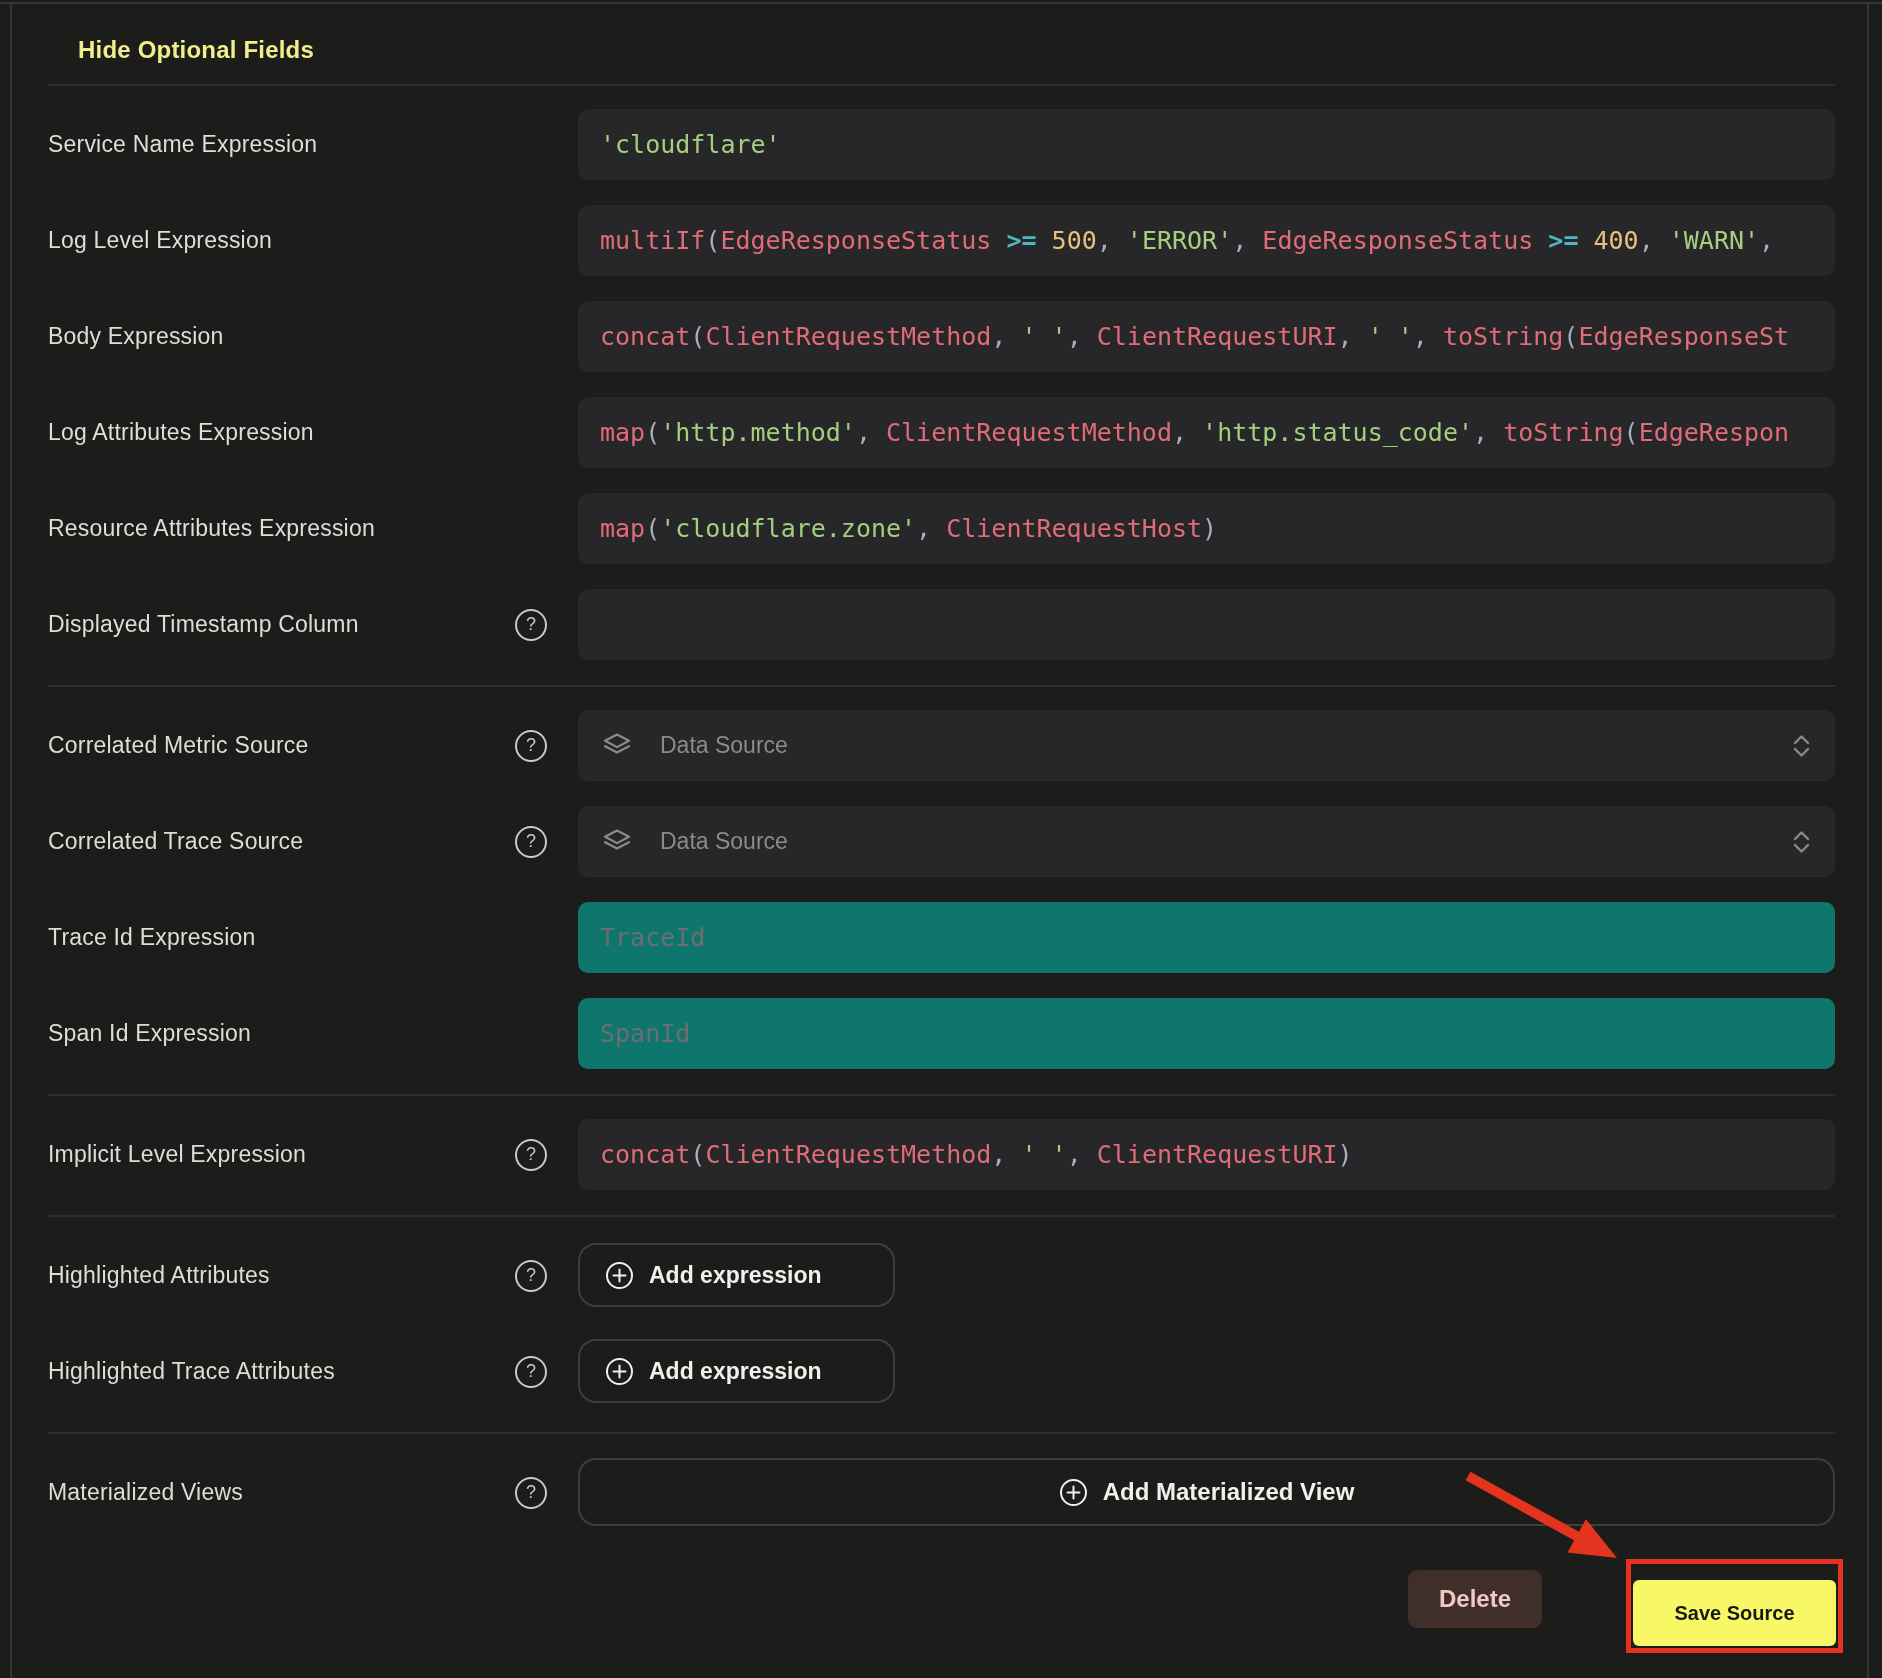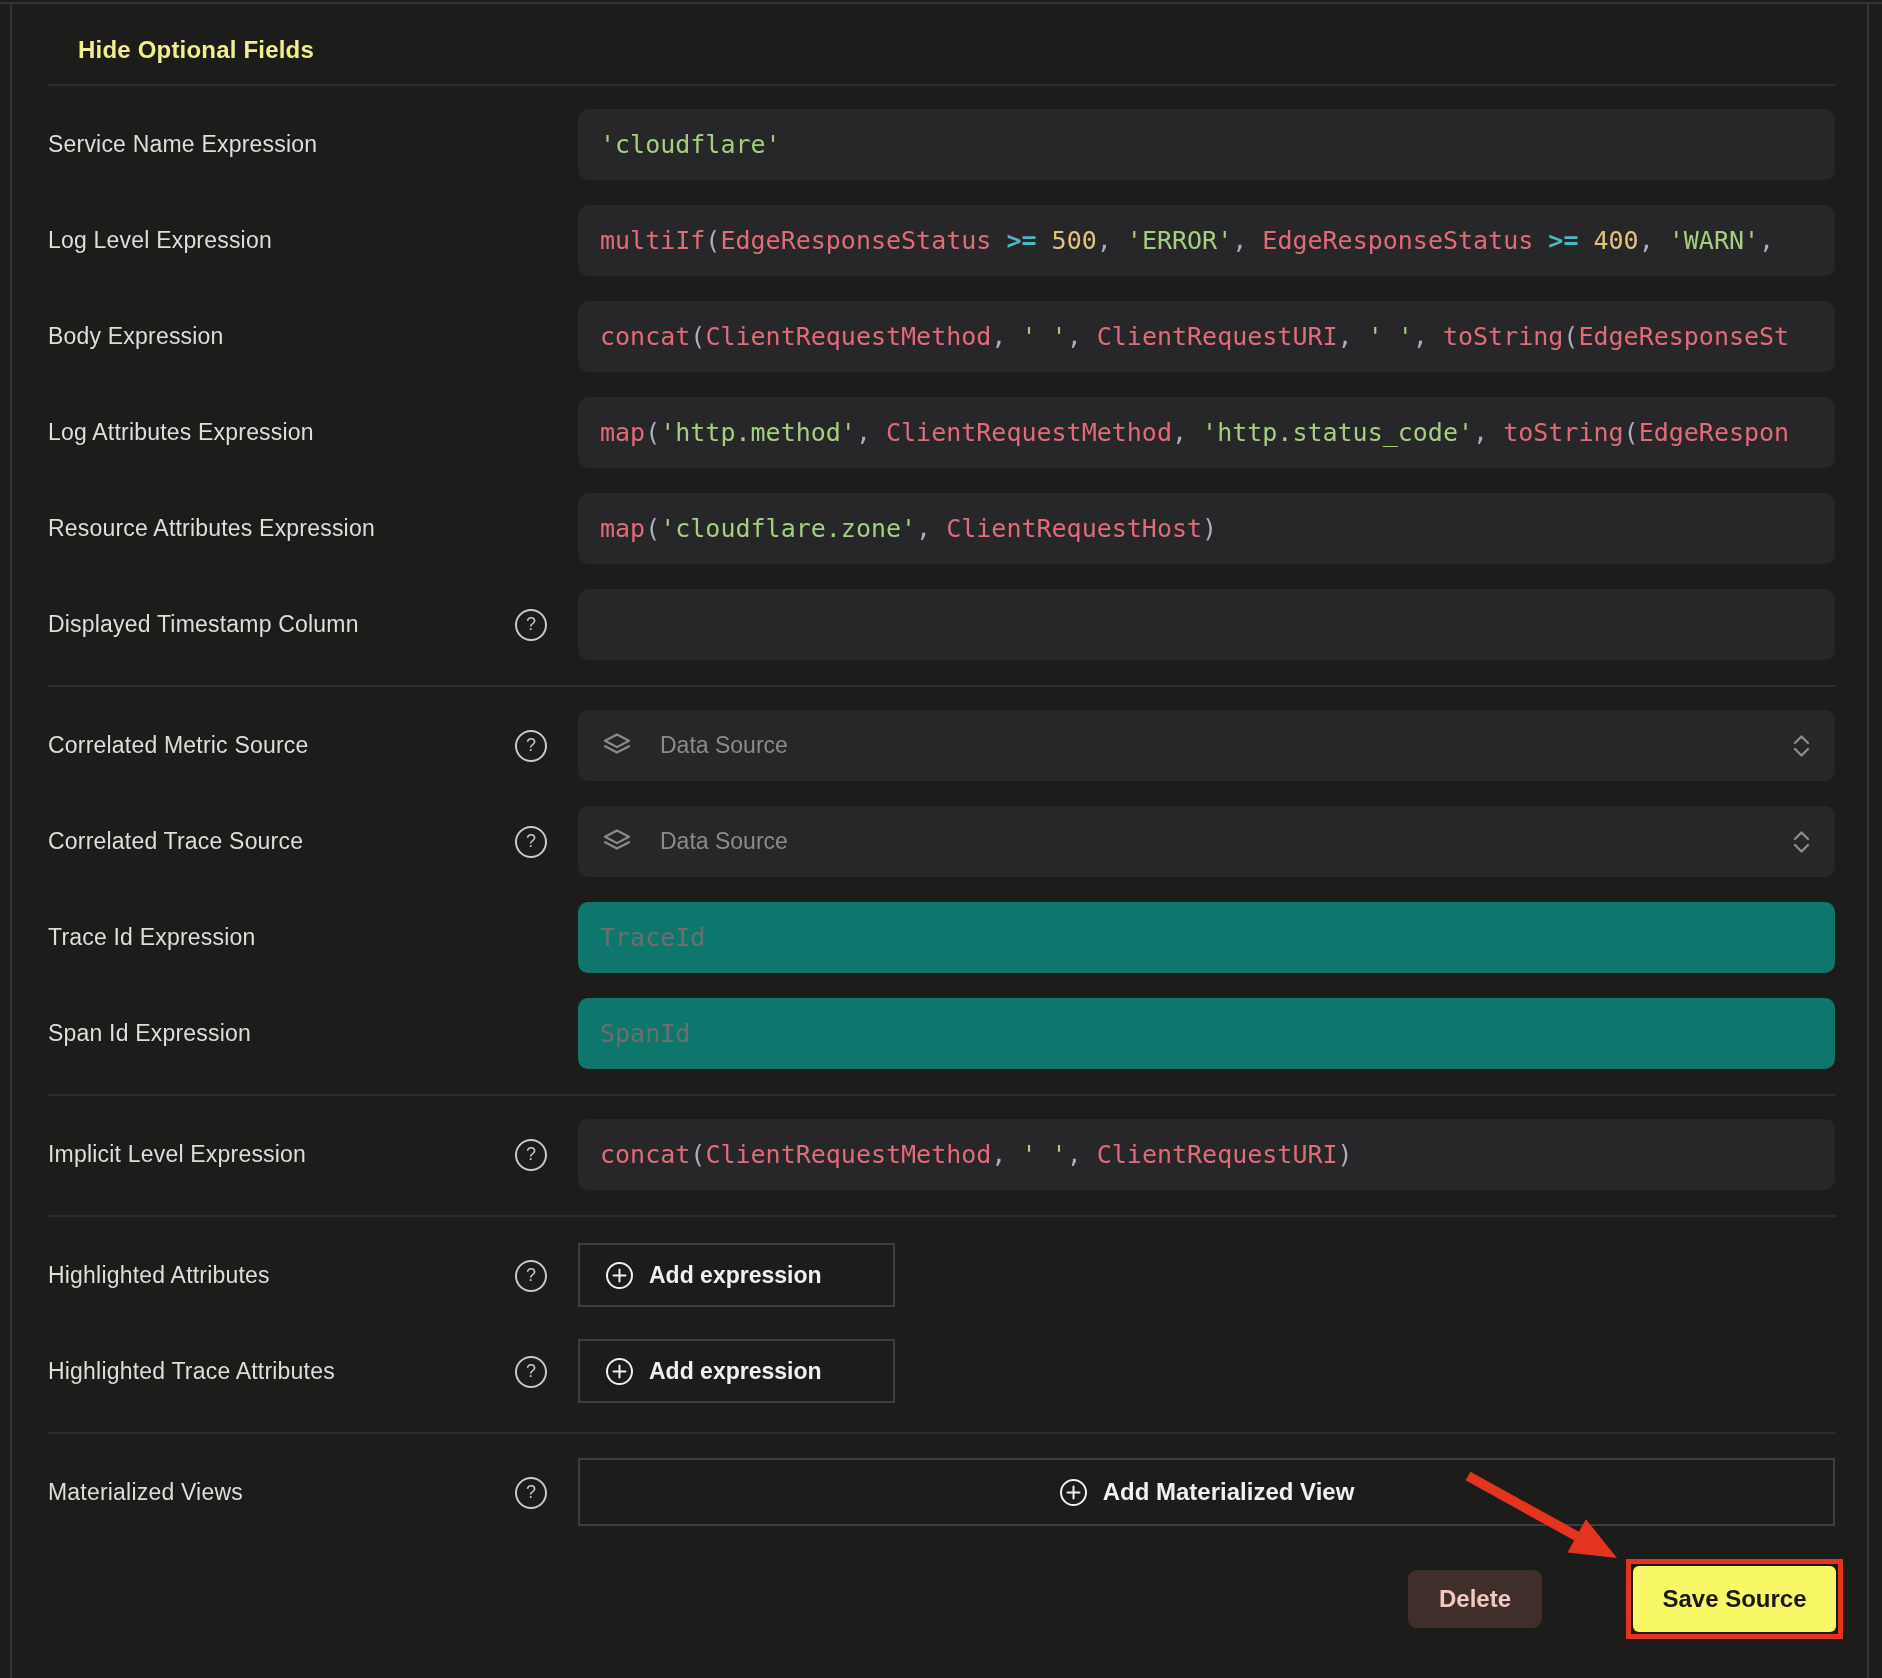--- a/index.html
+++ b/index.html
@@ -66,21 +66,21 @@
     background:#27272a; border-radius:10px;
     display:flex; align-items:center; gap:28px;
     padding:0 24px; position:relative; cursor:pointer;
   }
   .select-placeholder { font-size:23px; color:#8b8b8b; }
   .select-caret { position:absolute; right:24px; top:50%; transform:translateY(-50%); }
 
   .add-btn {
     height:64px; margin-top:3px;
     width:317px;
-    background:transparent; border:2px solid #3e3e3c; border-radius:0;
+    background:transparent; border:2px solid #3e3e3c; border-radius:18px;
     display:flex; align-items:center; gap:15px;
     padding:0 25px; cursor:pointer; color:#f2f0ed;
   }
   .add-btn .btn-text { font-size:23px; font-weight:bold; }
   .add-btn.wide { width:100%; height:68px; margin-top:1px; justify-content:center; }
   .add-btn.wide .btn-text { font-size:24px; }
 
   .icon-svg { display:block; }
 
   
@@ -92,23 +92,24 @@
     font-family:"Liberation Sans", sans-serif; cursor:pointer;
   }
   .save-annotation-box {
     position:absolute; left:1626px; top:1559px;
     border:5px solid #e43420; padding:2px;
     z-index:3;
   }
   .save-btn {
     width:203px; height:66px;
     background:#f8f866; border:none; border-radius:6px;
-    color:#181818; font-size:24px; font-weight:bold;
+    color:#181818; font-size:20px; font-weight:bold;
     font-family:"Liberation Sans", sans-serif; cursor:pointer;
     display:block;
+    margin-top:14px;
   }
   .arrow-svg { position:absolute; left:1430px; top:1440px; z-index:4; pointer-events:none; }
 </style>
 </head>
 <body>
 
 <div class="frame-line" id="frame-top"></div>
 <div class="frame-line" id="frame-left"></div>
 <div class="frame-line" id="frame-right"></div>
 

